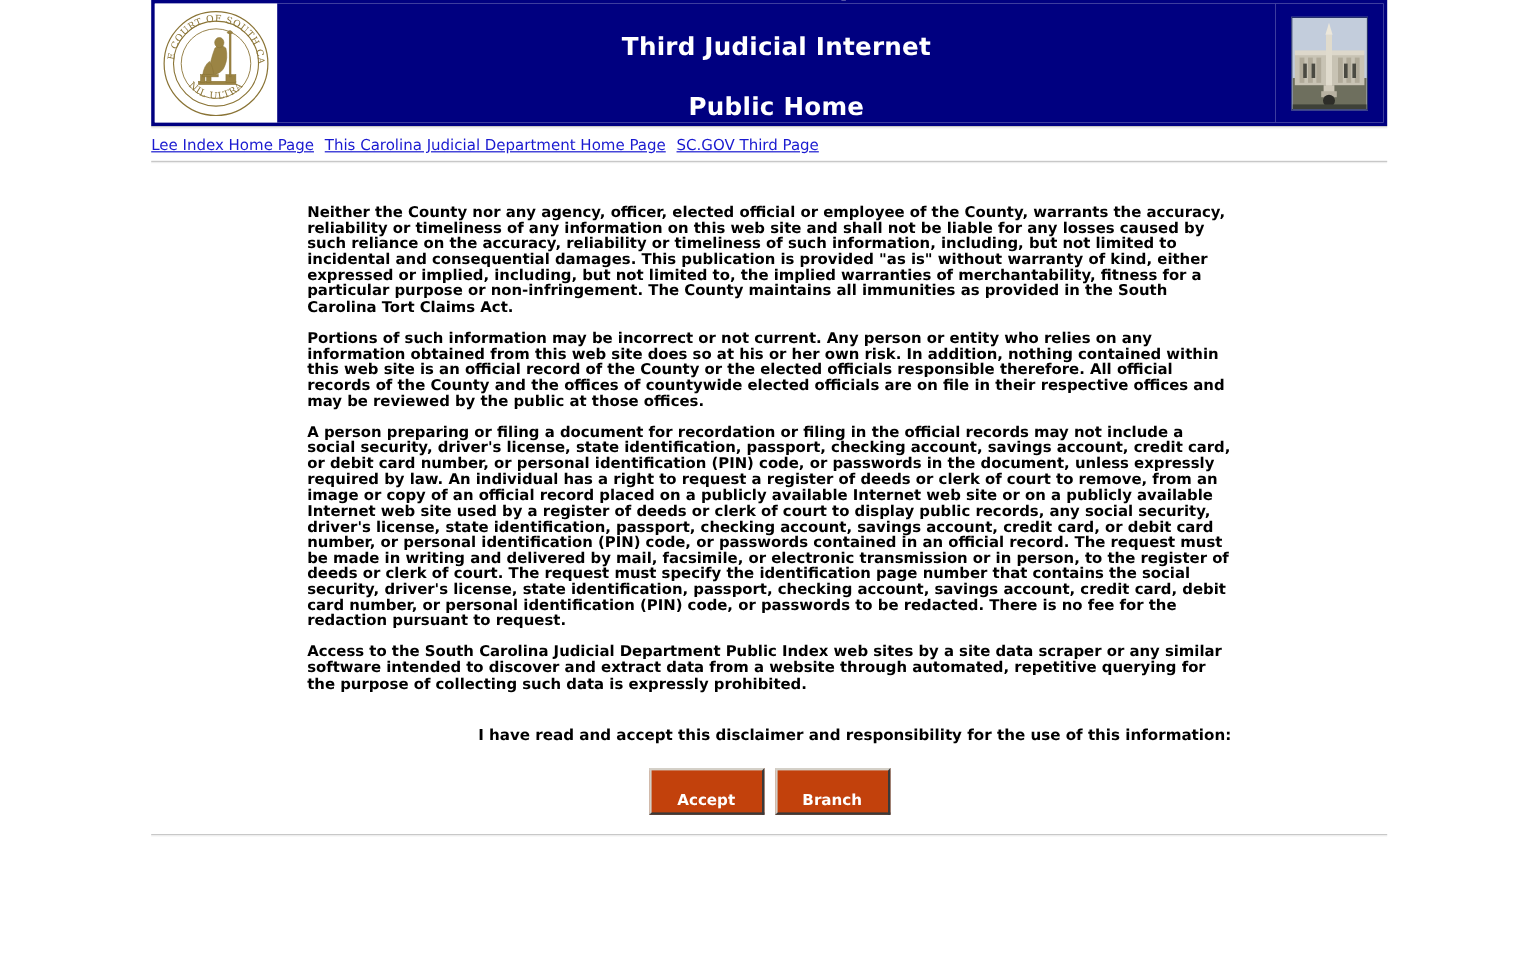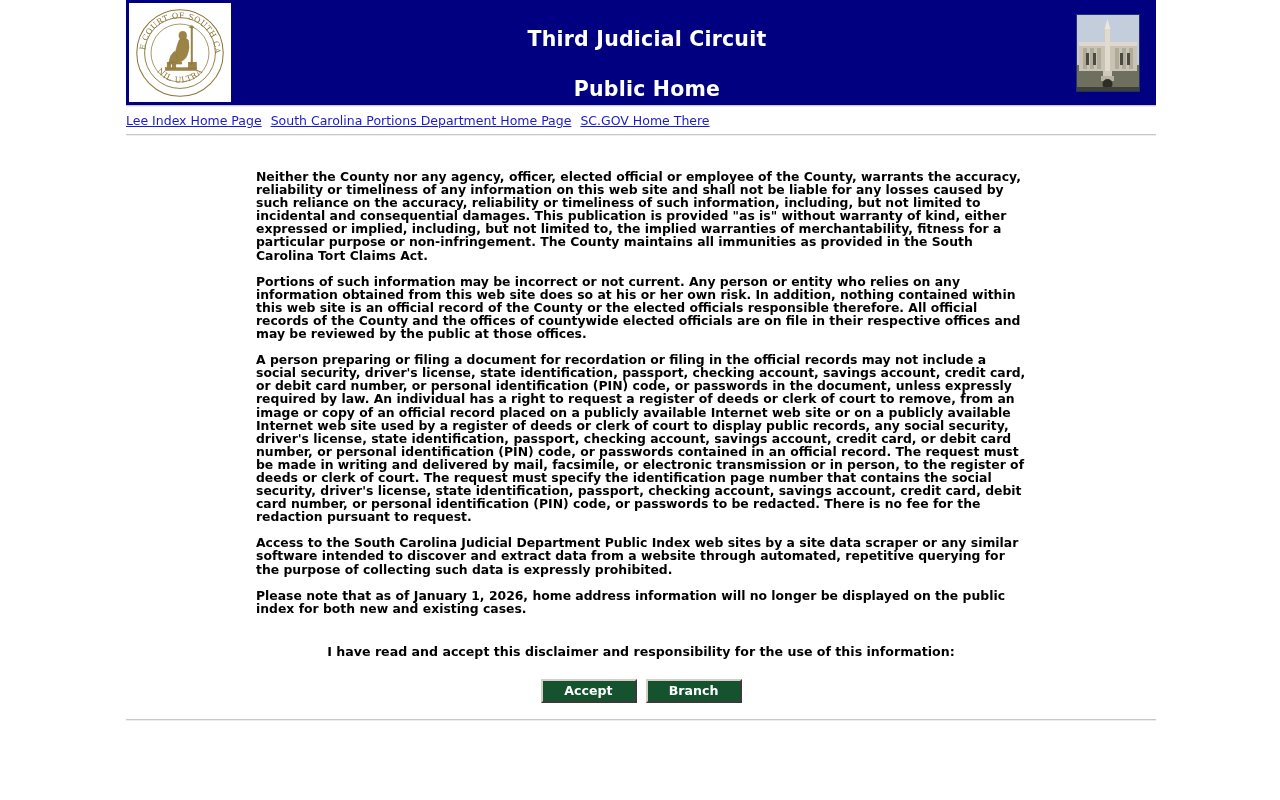--- a/index.html
+++ b/index.html
@@ -111,39 +111,39 @@
     font-size: 12.4px;
     line-height: 13.1px;
     font-weight: bold;
     text-align: left;
   }
   .disclaimer p {
     margin: 0 0 13px 0;
   }
 
   .accept-prompt {
-    text-align: center;
+    text-align: right;
     font-size: 12.6px;
     font-weight: bold;
     margin-top: 30px;
   }
 
   .button-row {
     margin-top: 21px;
     display: flex;
     justify-content: center;
     gap: 9px;
   }
   .btn {
-    background: #14532d;
+    background: #c2410c;
     color: #ffffff;
     font-family: "DejaVu Sans", "Liberation Sans", sans-serif;
     font-weight: bold;
     font-size: 12.6px;
-    padding: 3px 0 4px 0;
+    padding: 18px 0 4px 0;
     width: 96px;
     text-align: center;
     border-top: 2px solid #d4d0c8;
     border-left: 2px solid #d4d0c8;
     border-right: 2px solid #3a3a3a;
     border-bottom: 2px solid #3a3a3a;
     cursor: pointer;
     box-sizing: border-box;
   }
 
@@ -192,21 +192,21 @@
             </g>
             <text font-family="'DejaVu Serif', serif" font-size="8.6" fill="#8a7436" letter-spacing="0.8">
               <textPath href="#arcBot" startOffset="50%" text-anchor="middle">NIL ULTRA</textPath>
             </text>
           </svg>
         </div>
       </div>
 
       <div class="banner-title">
         <div>Lee County</div>
-        <div>Third Judicial Circuit</div>
+        <div>Third Judicial Internet</div>
         <div>Public Home</div>
       </div>
 
       <div class="banner-photo-cell">
         <div class="photo">
           <svg viewBox="0 0 62 76" width="62" height="76" aria-hidden="true">
             <rect x="0" y="0" width="62" height="76" fill="#c3cddc"></rect>
             <rect x="0" y="50" width="62" height="26" fill="#6e6f5e"></rect>
             <rect x="2" y="30" width="58" height="26" fill="#c8c3b4"></rect>
             <rect x="2" y="27" width="58" height="4" fill="#ddd8cb"></rect>
@@ -231,31 +231,30 @@
             <circle cx="30.5" cy="69" r="5" fill="#2d2d28"></circle>
             <rect x="0" y="72" width="62" height="4" fill="#3e4138"></rect>
           </svg>
         </div>
       </div>
     </div>
 
     <hr class="rule">
     <div class="navbar">
       <a href="#">Lee Index Home Page</a>
-      <a href="#">South Carolina Portions Department Home Page</a>
-      <a href="#">SC.GOV Home There</a>
+      <a href="#">This Carolina Judicial Department Home Page</a>
+      <a href="#">SC.GOV Third Page</a>
     </div>
     <hr class="rule">
 
     <div class="disclaimer">
       <p>Neither the County nor any agency, officer, elected official or employee of the County, warrants the accuracy, reliability or timeliness of any information on this web site and shall not be liable for any losses caused by such reliance on the accuracy, reliability or timeliness of such information, including, but not limited to incidental and consequential damages. This publication is provided "as is" without warranty of kind, either expressed or implied, including, but not limited to, the implied warranties of merchantability, fitness for a particular purpose or non-infringement. The County maintains all immunities as provided in the South Carolina Tort Claims Act.</p>
       <p>Portions of such information may be incorrect or not current. Any person or entity who relies on any information obtained from this web site does so at his or her own risk. In addition, nothing contained within this web site is an official record of the County or the elected officials responsible therefore. All official records of the County and the offices of countywide elected officials are on file in their respective offices and may be reviewed by the public at those offices.</p>
       <p>A person preparing or filing a document for recordation or filing in the official records may not include a social security, driver's license, state identification, passport, checking account, savings account, credit card, or debit card number, or personal identification (PIN) code, or passwords in the document, unless expressly required by law. An individual has a right to request a register of deeds or clerk of court to remove, from an image or copy of an official record placed on a publicly available Internet web site or on a publicly available Internet web site used by a register of deeds or clerk of court to display public records, any social security, driver's license, state identification, passport, checking account, savings account, credit card, or debit card number, or personal identification (PIN) code, or passwords contained in an official record. The request must be made in writing and delivered by mail, facsimile, or electronic transmission or in person, to the register of deeds or clerk of court. The request must specify the identification page number that contains the social security, driver's license, state identification, passport, checking account, savings account, credit card, debit card number, or personal identification (PIN) code, or passwords to be redacted. There is no fee for the redaction pursuant to request.</p>
       <p>Access to the South Carolina Judicial Department Public Index web sites by a site data scraper or any similar software intended to discover and extract data from a website through automated, repetitive querying for the purpose of collecting such data is expressly prohibited.</p>
-      <p>Please note that as of January 1, 2026, home address information will no longer be displayed on the public index for both new and existing cases.</p>
 
       <div class="accept-prompt">I have read and accept this disclaimer and responsibility for the use of this information:</div>
 
       <div class="button-row">
         <div class="btn">Accept</div>
         <div class="btn">Branch</div>
       </div>
     </div>
 
     <hr class="rule footer-rule">

